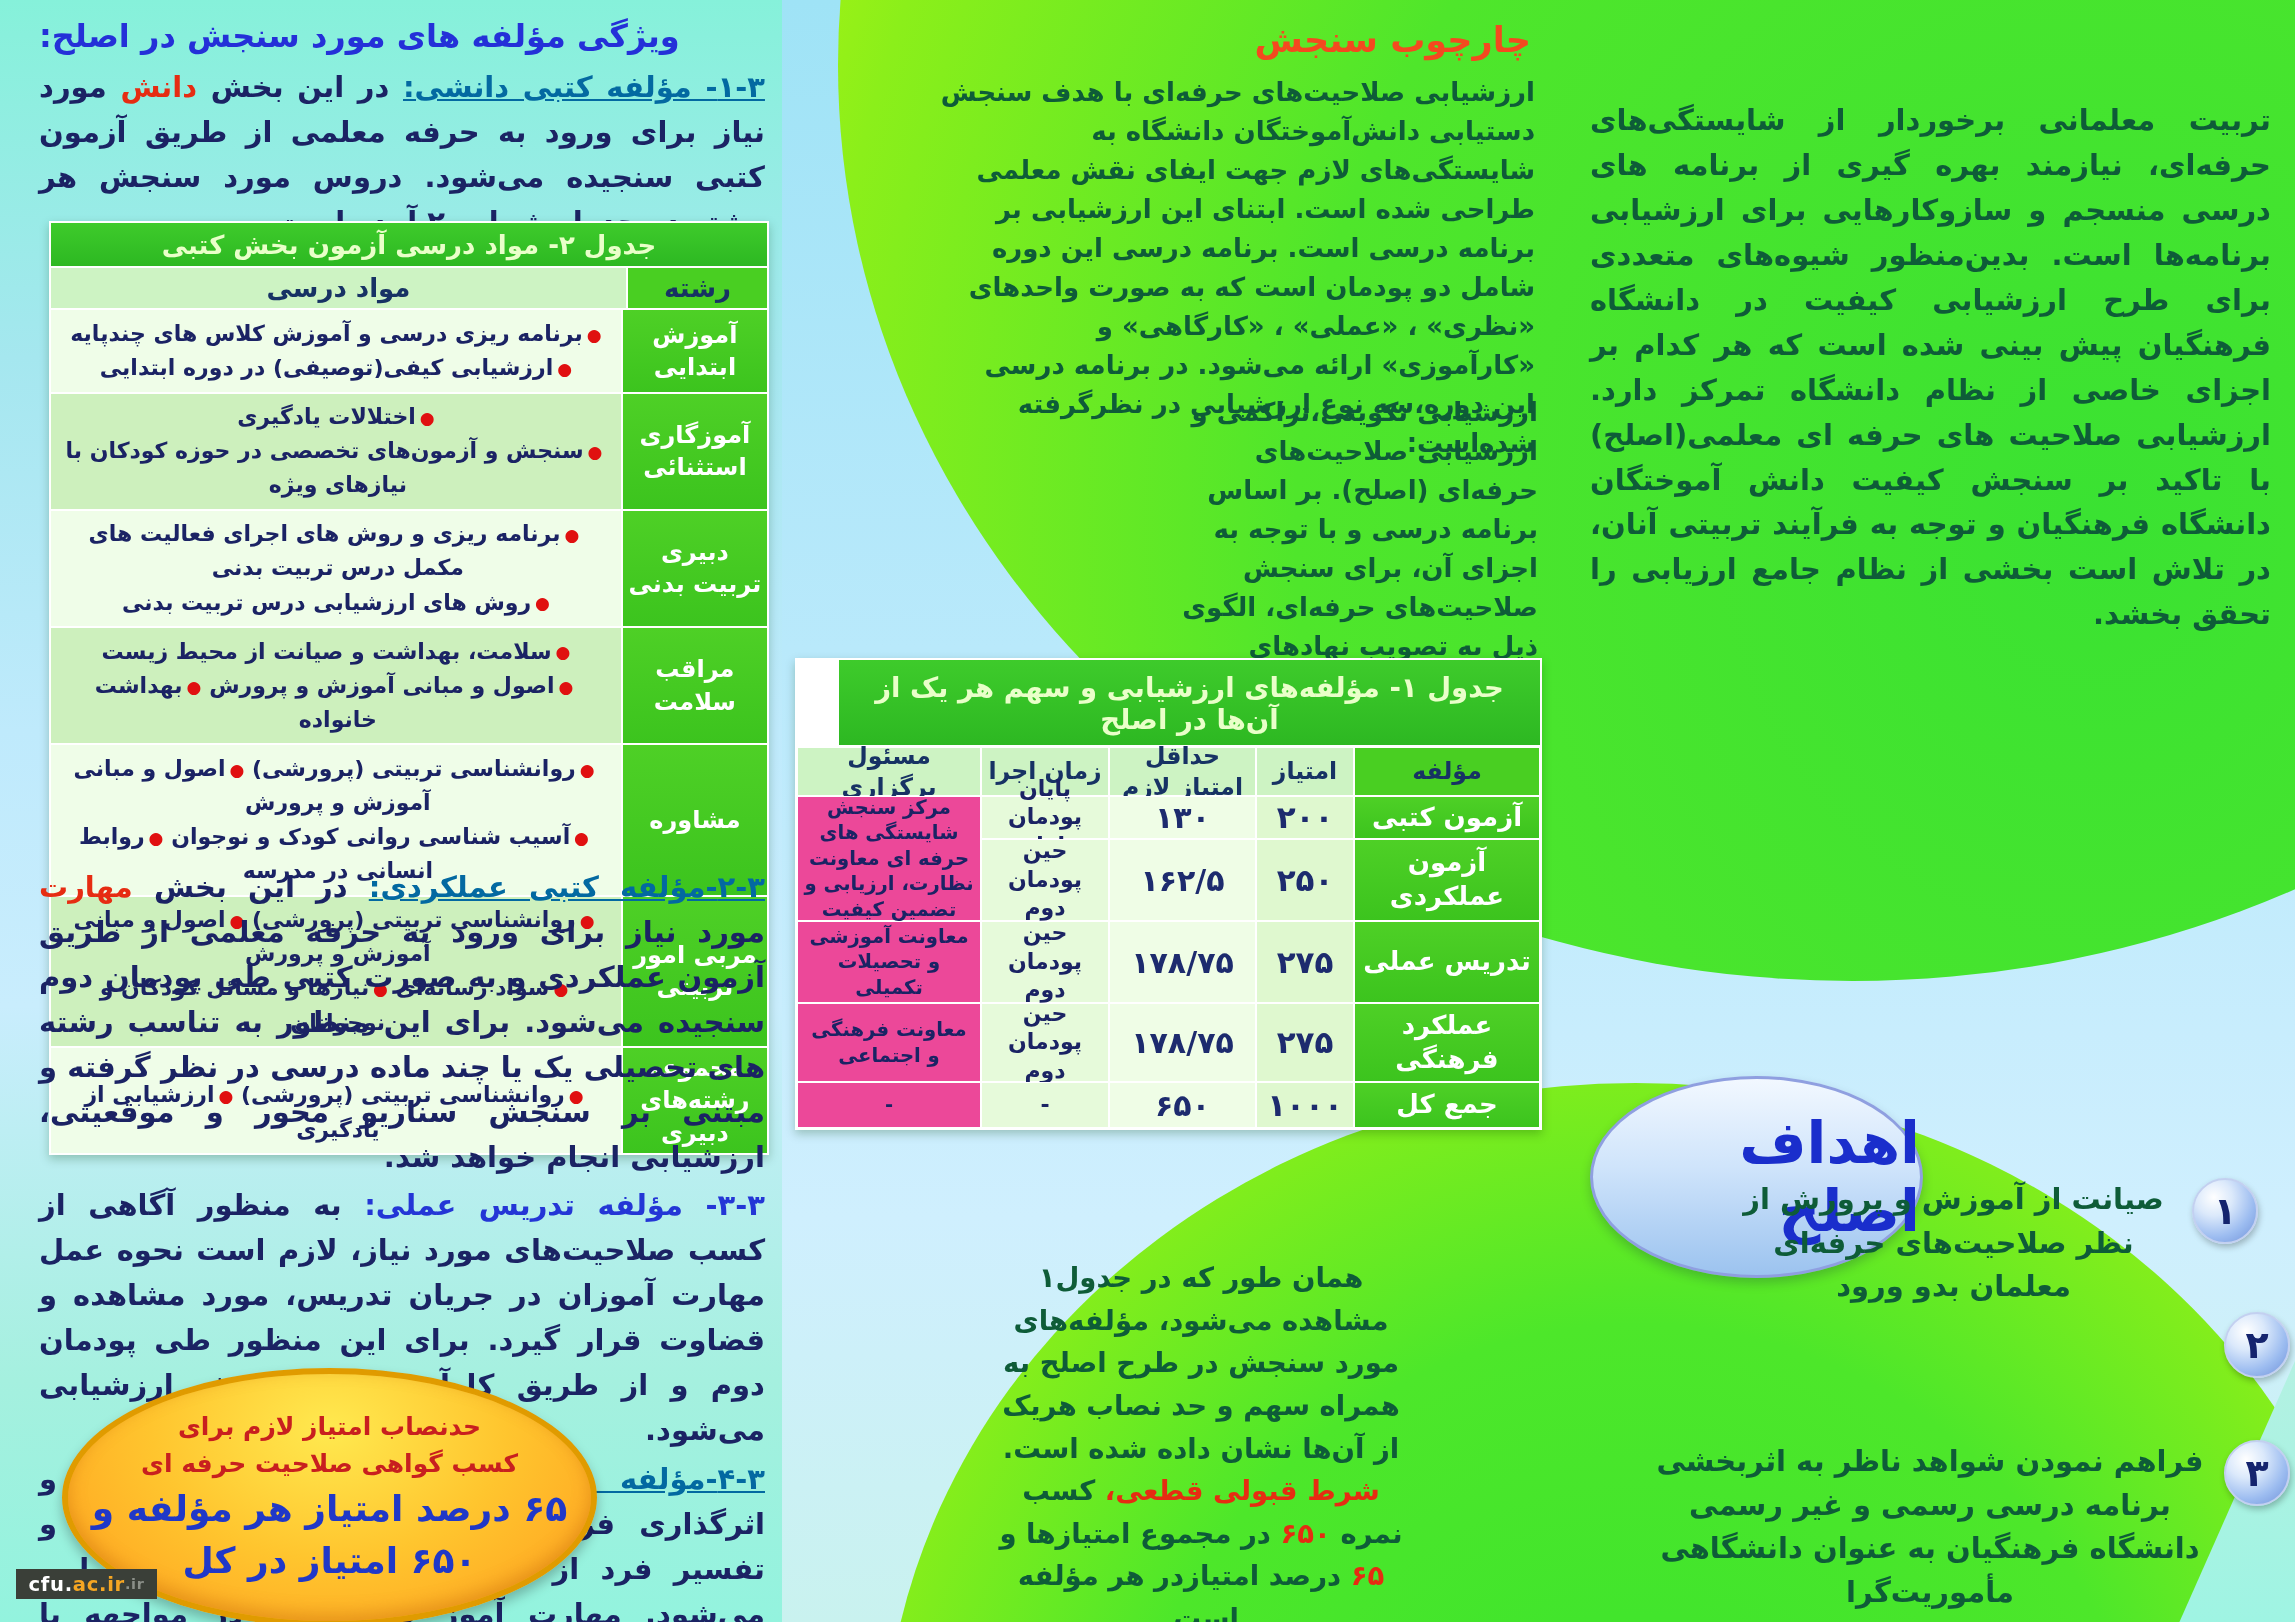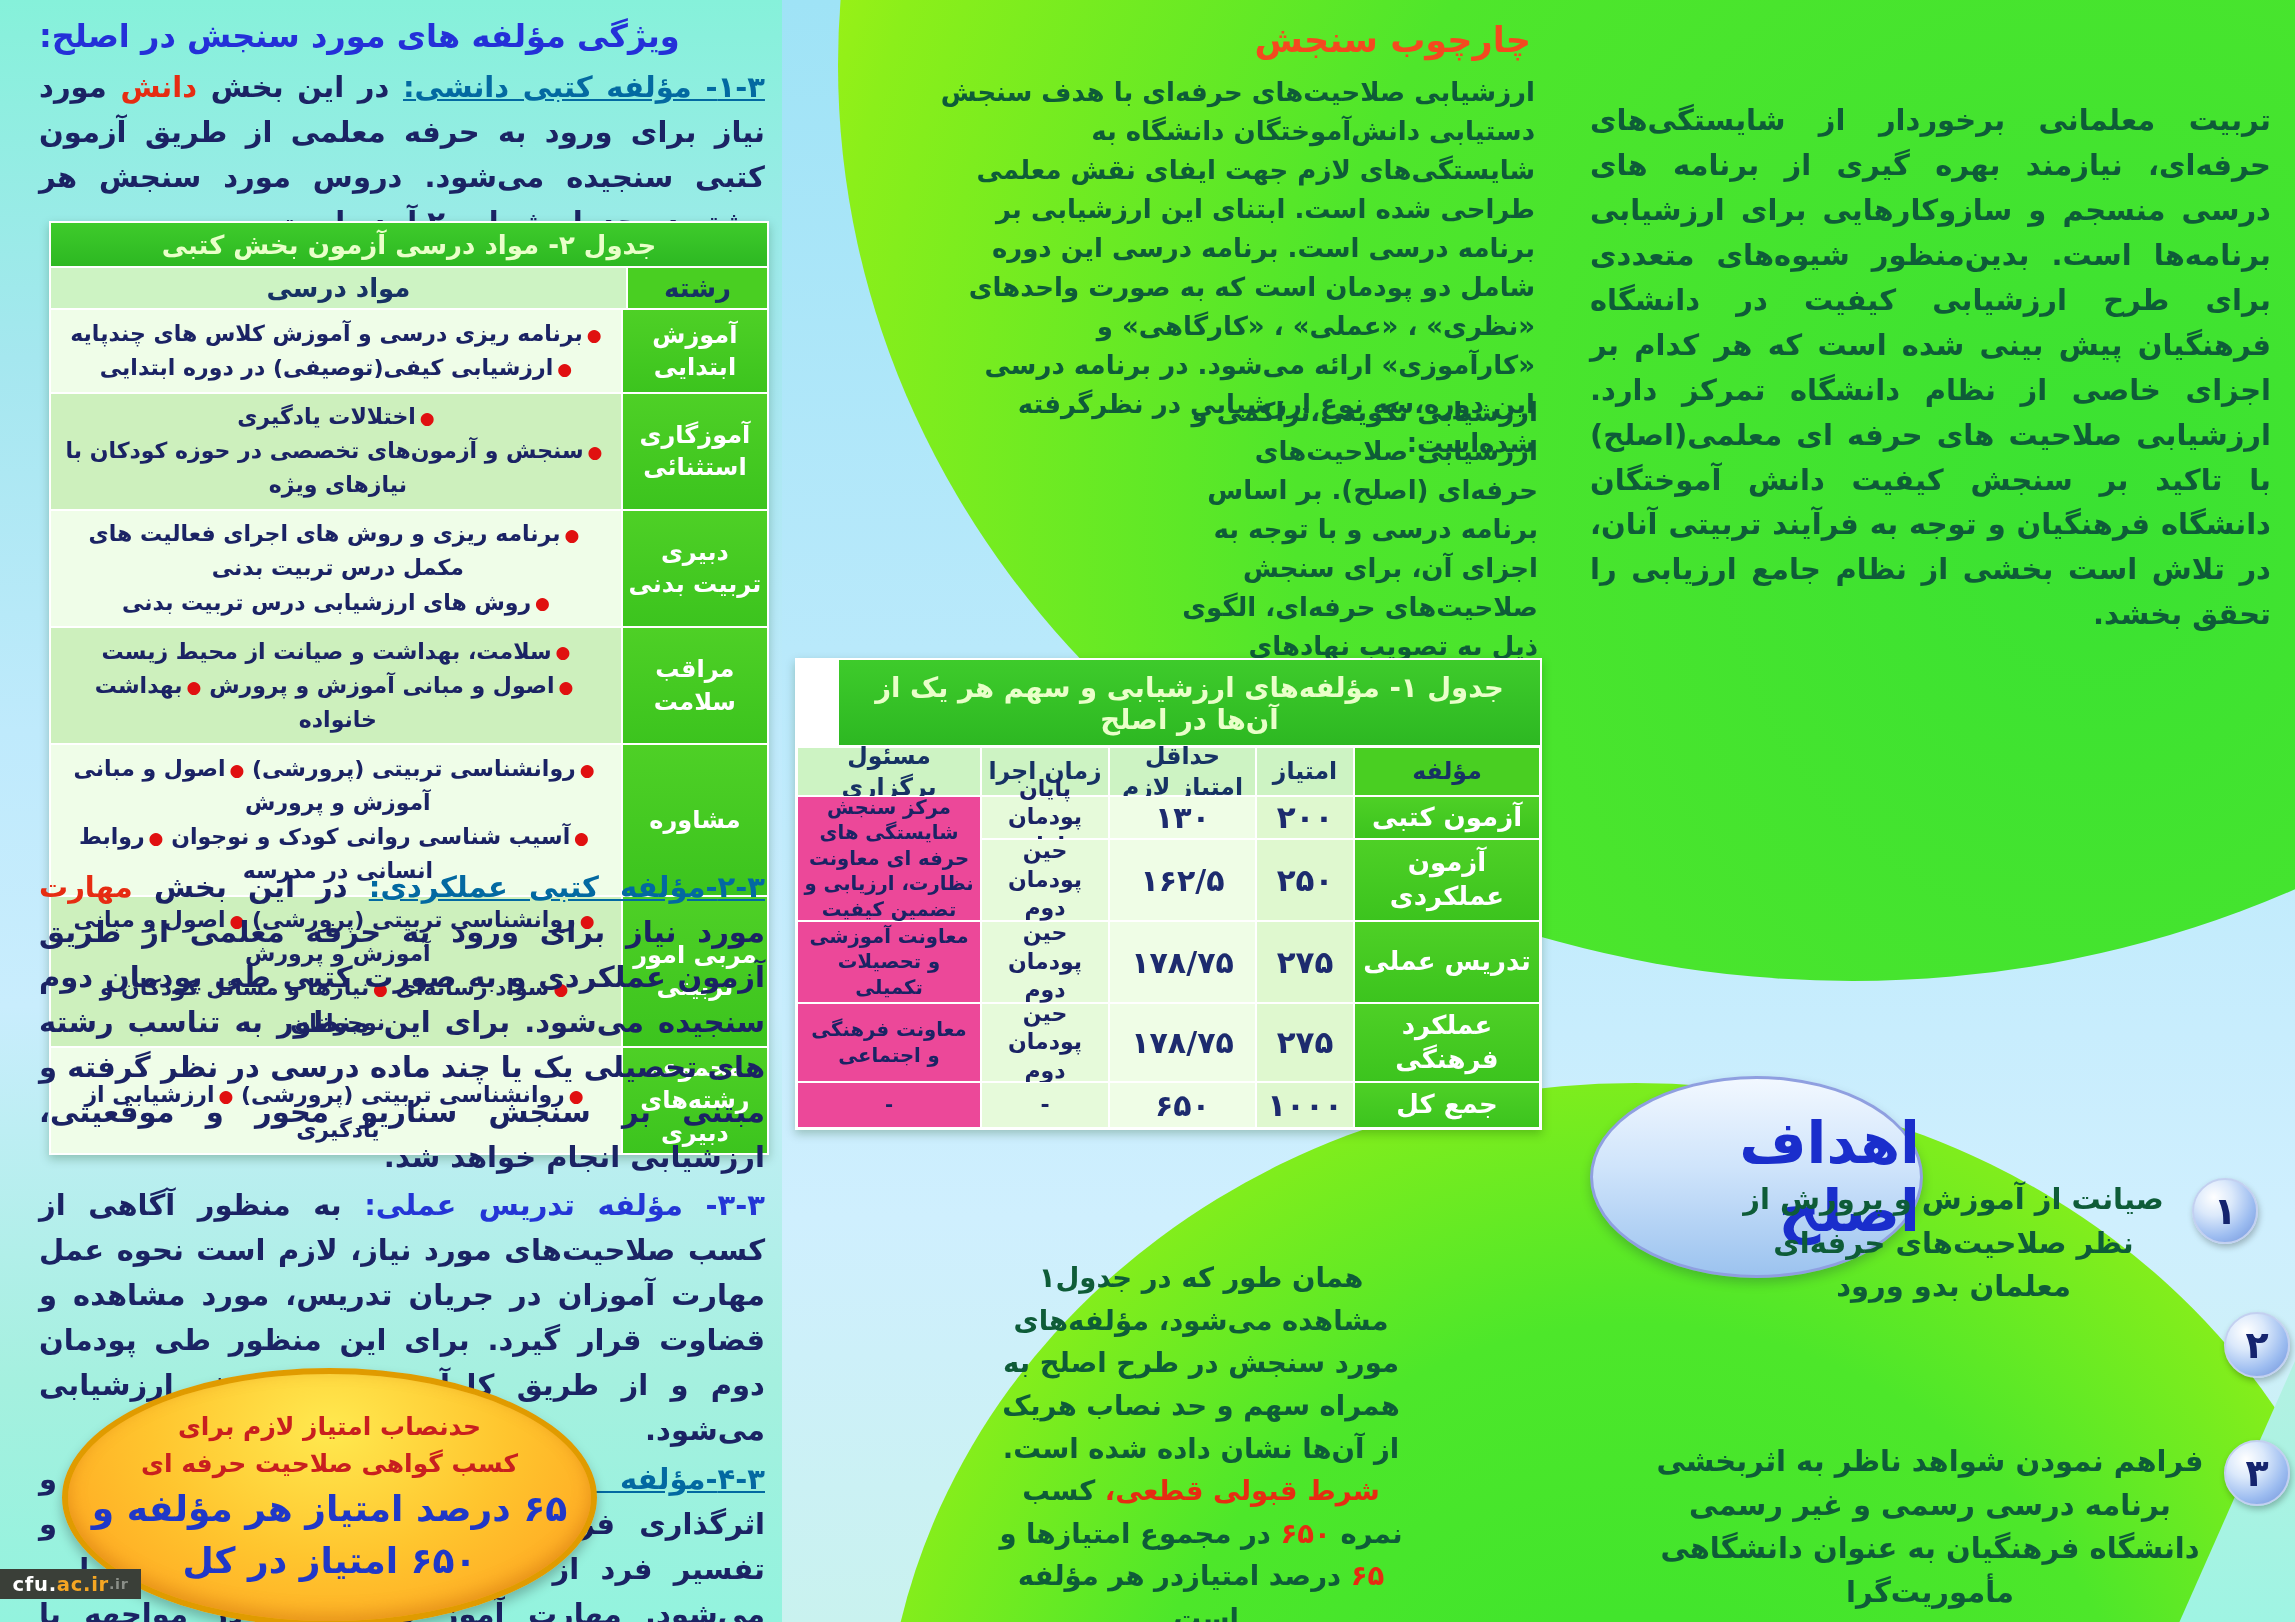--- a/index.html
+++ b/index.html
@@ -49,21 +49,21 @@
   .t2item::before{content:"●";color:#e01010;font-size:17px;vertical-align:middle;margin-left:3.9px;}
   
   .badge-oval{left:62px;top:1368px;width:523px;height:247px;border-radius:50%;
     background:radial-gradient(ellipse at 50% 22%,#ffe94f 0%,#ffc52e 48%,#ff9d1e 100%);
     border:6.5px solid #e09b00;
     box-shadow:0 6.5px 11.8px rgba(0,0,0,.25), inset 0 -6.5px 17px rgba(180,90,0,.35);
     display:flex;flex-direction:column;align-items:center;justify-content:center;text-align:center;}
   .badge-l12{font-size:25px;font-weight:bold;color:#c81f1f;line-height:1.5;}
   .badge-l34{font-size:36px;font-weight:bold;color:#2038c8;line-height:1.45;}
   
-  .wm{left:0;top:1569px;width:141px;height:30px;background:#3a3f38;display:flex;
+  .wm{left:16px;top:1569px;width:141px;height:30px;background:#3a3f38;display:flex;
     align-items:center;justify-content:center;font-size:19.6px;font-weight:bold;letter-spacing:0.7px;direction:ltr;}
   .wm .w1{color:#ffffff;} .wm .w2{color:#f5a623;} .wm .w3{color:#8a8f88;font-size:14.4px;}
   
   .mid-heading{left:916px;top:19.6px;width:615px;text-align:right;
     font-size:35px;font-weight:bold;color:#f4491f;}
   .mid-para-a{left:936px;top:73px;width:599px;text-align:right;
     font-size:26px;font-weight:bold;color:#0e5c38;line-height:1.5;}
   .mid-para-b{left:1152px;top:393px;width:386px;text-align:right;
     font-size:26px;font-weight:bold;color:#0e5c38;line-height:1.5;}
   

